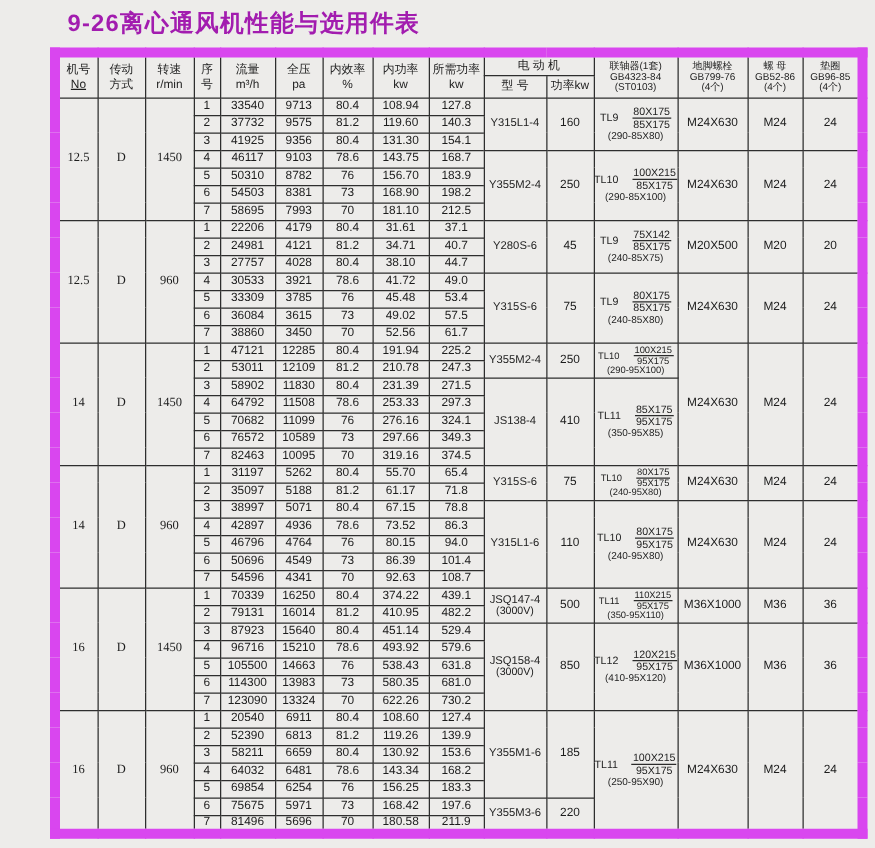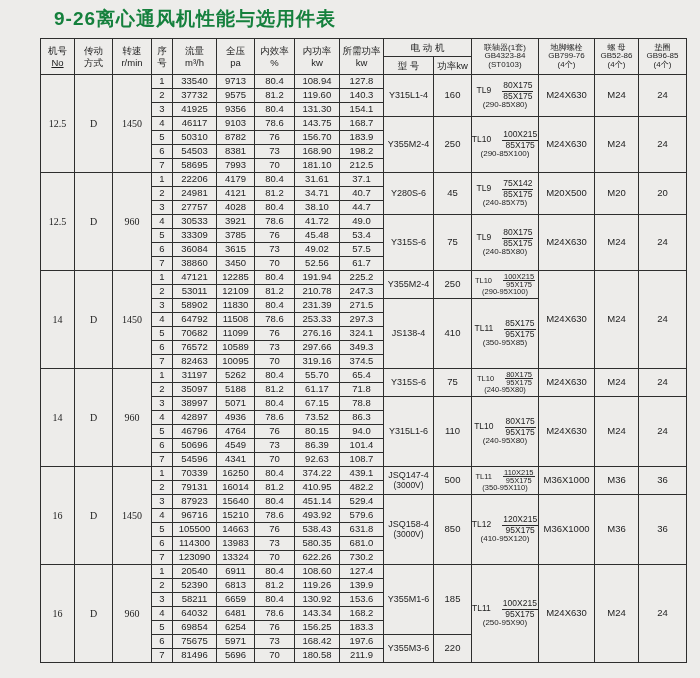--- a/index.html
+++ b/index.html
@@ -4,26 +4,26 @@
 <style>
   html,body{margin:0;padding:0;}
   body{
     width:700px;height:678px;overflow:hidden;
     background:#edecea;color:#1d1d1d;
     font-family:"Liberation Sans","DejaVu Sans",sans-serif;
     -webkit-font-smoothing:antialiased;
   }
   .page-title{
     font-size:19px;font-weight:bold;letter-spacing:1px;
-    margin:6px 0 6px 54px;color:#15803d;
+    margin:6px 0 6px 54px;color:#a21caf;
   }
   table.main{
     border-collapse:collapse;table-layout:fixed;
     margin-left:40px;width:646px;
-    border:1px solid #d946ef;
+    border:8px solid #d946ef;
   }
   th,td{
     border:1px solid #2e2e2e;
     padding:0;text-align:center;vertical-align:middle;
     font-size:9.5px;line-height:1.15;
     font-weight:normal;color:#1d1d1d;
     overflow:hidden;white-space:nowrap;
   }
   thead tr{height:18px;}
   tbody tr{height:14px;}

